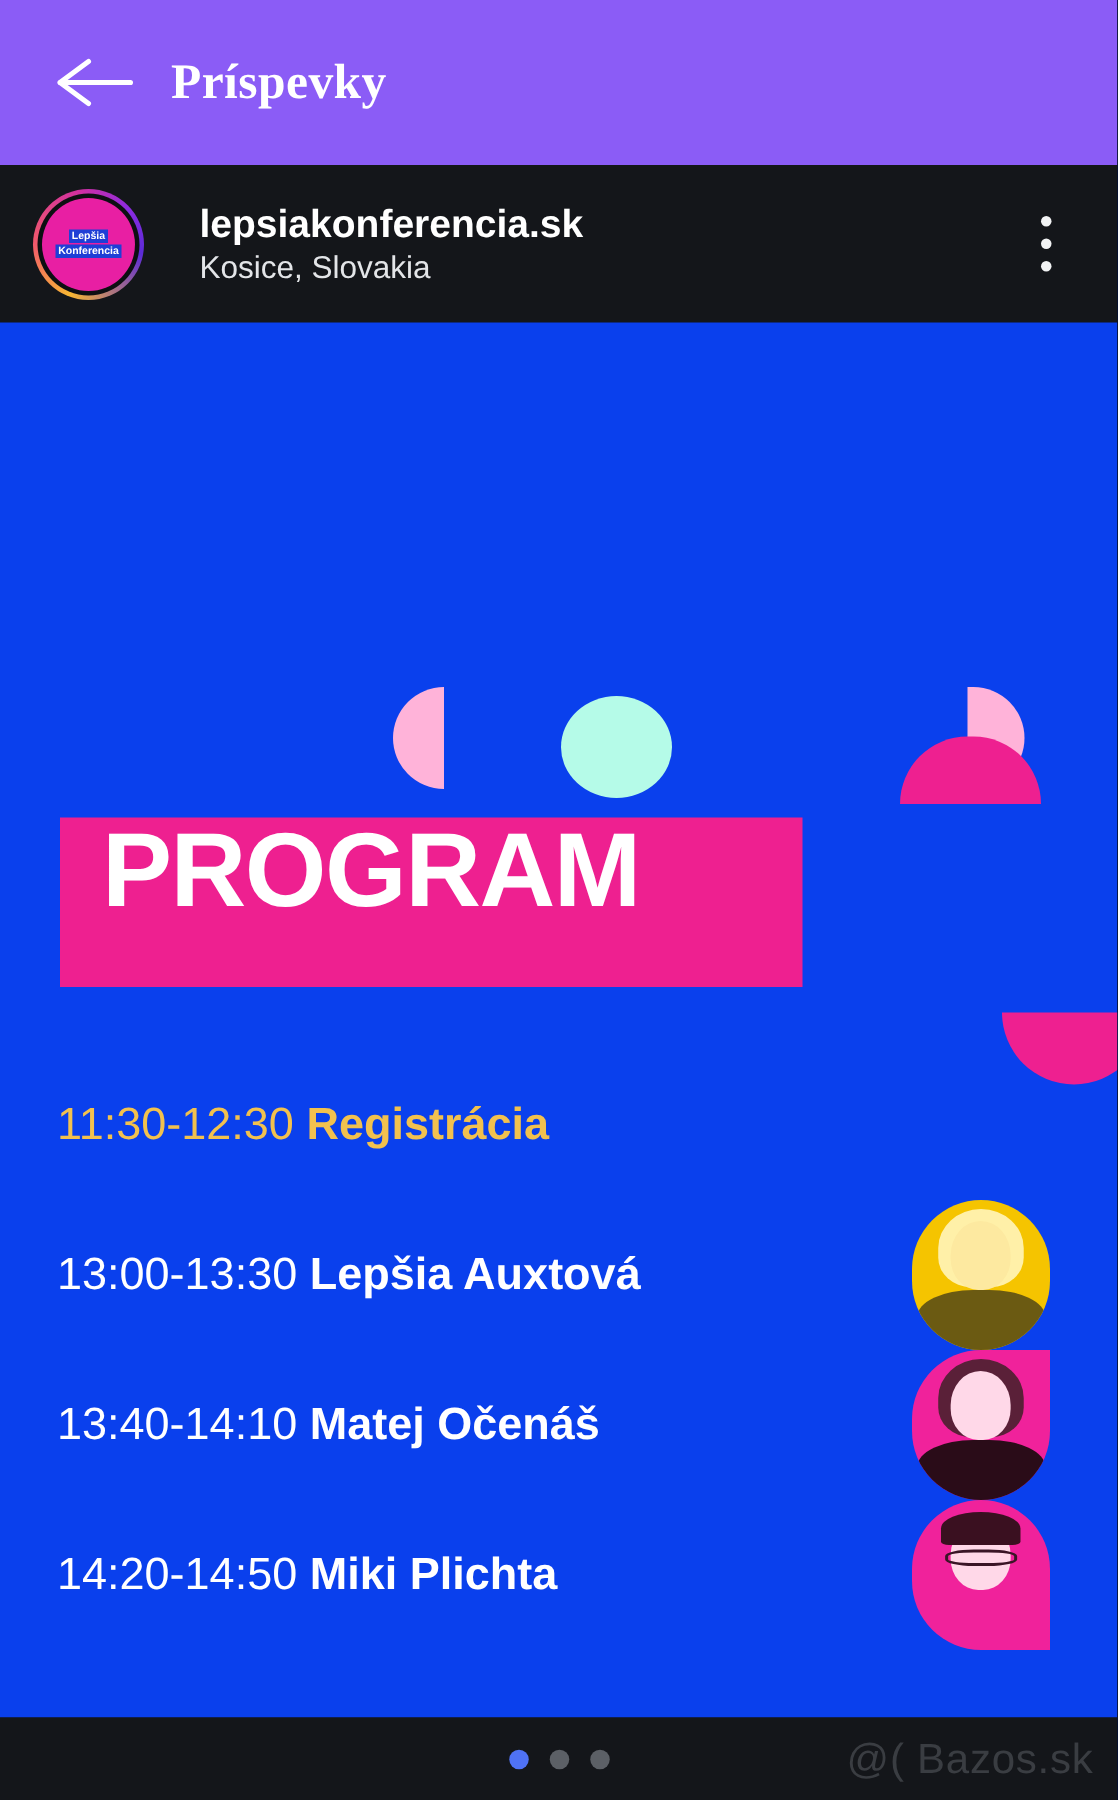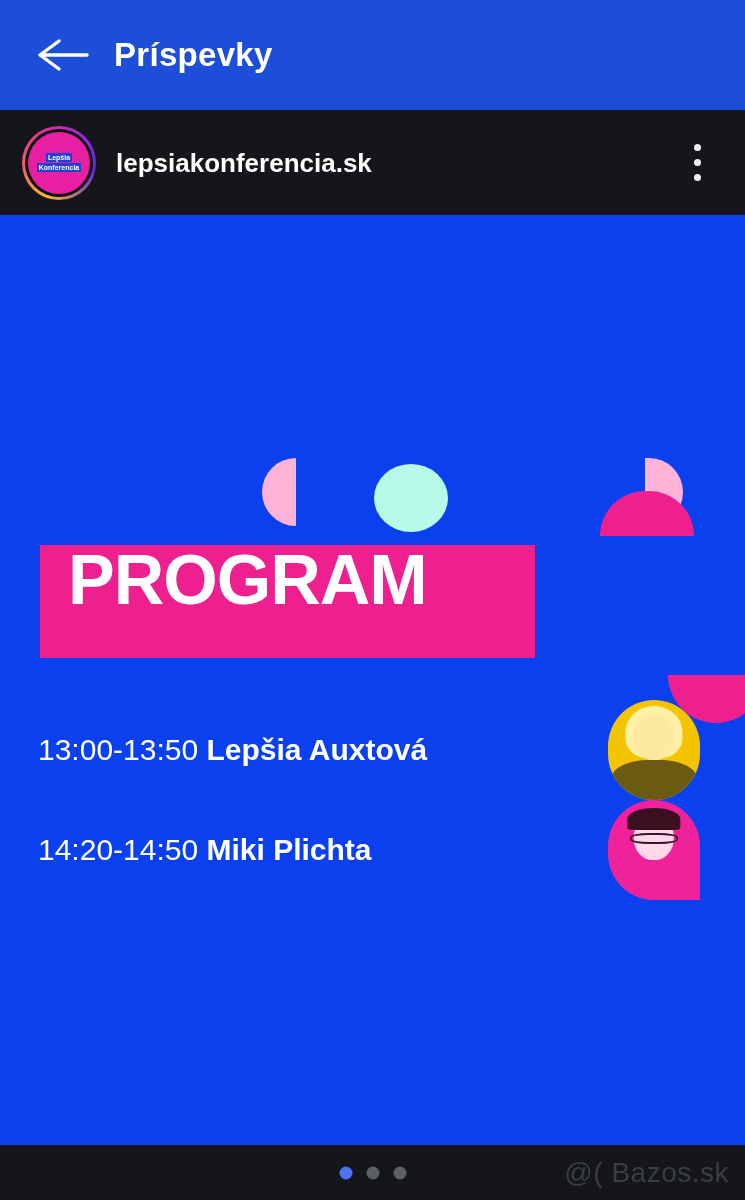--- a/index.html
+++ b/index.html
@@ -13,22 +13,22 @@
     position:relative;
     width:745px; height:1200px;
     background:#111315;
     overflow:hidden;
   }
 
   
   .topbar {
     position:absolute; left:0; top:0;
     width:745px; height:110px;
-    background:#1d4ed8;
-    display:flex; align-items:center;
+    background:#8b5cf6;
+    display:flex; align-items:center;font-family:Liberation Serif, serif;
   }
   .back-btn {
     width:90px; height:90px; margin-left:18px;
     display:flex; align-items:center; justify-content:center;
     cursor:pointer;
   }
   .back-btn svg { display:block; }
   .topbar-title {
     color:#ffffff;
     font-size:33px;
@@ -77,21 +77,21 @@
   .avatar-logo span {
     background:#1f3fd6;
     color:#ffffff;
     font-size:7px;
     font-weight:bold;
     line-height:9px;
     padding:0 2px;
     white-space:nowrap;
   }
   .account-text {
-    margin-left:20px;
+    margin-left:37px;
     display:flex; flex-direction:column;
     justify-content:center;
   }
   .account-name {
     color:#ffffff; font-size:26px; font-weight:bold;
     line-height:30px;
   }
   .account-loc {
     color:#e3e5e8; font-size:21px; line-height:26px;
     margin-top:2px;
@@ -289,20 +289,21 @@
     <div class="avatar-wrap">
       <div class="avatar-inner">
         <div class="avatar-logo">
           <span>Lepšia</span>
           <span>Konferencia</span>
         </div>
       </div>
     </div>
     <div class="account-text">
       <div class="account-name">lepsiakonferencia.sk</div>
+      <div class="account-loc">Kosice, Slovakia</div>
     </div>
     <div class="kebab">
       <i></i>
       <i></i>
       <i></i>
     </div>
   </div>
 
   <div class="post">
 
@@ -311,36 +312,55 @@
     <div class="shape shp-pink-halfright"></div>
     <div class="shape shp-magenta-dome"></div>
     <div class="shape shp-magenta-bowl"></div>
 
     <div class="program-banner">
       <span>PROGRAM</span>
     </div>
 
     <div class="schedule">
 
-
-
       <div class="sched-row">
         <div class="sched-text">
-          <span class="sched-time c-white">13:00-13:50</span>
+          <span class="sched-time c-gold">11:30-12:30</span>
+          <span class="sched-title c-gold">Registrácia</span>
+        </div>
+      </div>
+
+
+      <div class="sched-row">
+        <div class="sched-text">
+          <span class="sched-time c-white">13:00-13:30</span>
           <span class="sched-title c-white">Lepšia Auxtová</span>
         </div>
         <div class="thumb thumb-a">
           <div class="face f-maria">
             <div class="hair"></div>
             <div class="head"></div>
             <div class="body"></div>
           </div>
         </div>
       </div>
 
+      <div class="sched-row">
+        <div class="sched-text">
+          <span class="sched-time c-white">13:40-14:10</span>
+          <span class="sched-title c-white">Matej Očenáš</span>
+        </div>
+        <div class="thumb thumb-b">
+          <div class="face f-matej">
+            <div class="hair"></div>
+            <div class="head"></div>
+            <div class="body"></div>
+          </div>
+        </div>
+      </div>
 
       <div class="sched-row">
         <div class="sched-text">
           <span class="sched-time c-white">14:20-14:50</span>
           <span class="sched-title c-white">Miki Plichta</span>
         </div>
         <div class="thumb thumb-c">
           <div class="face f-miki">
             <div class="head"></div>
             <div class="cap"></div>

